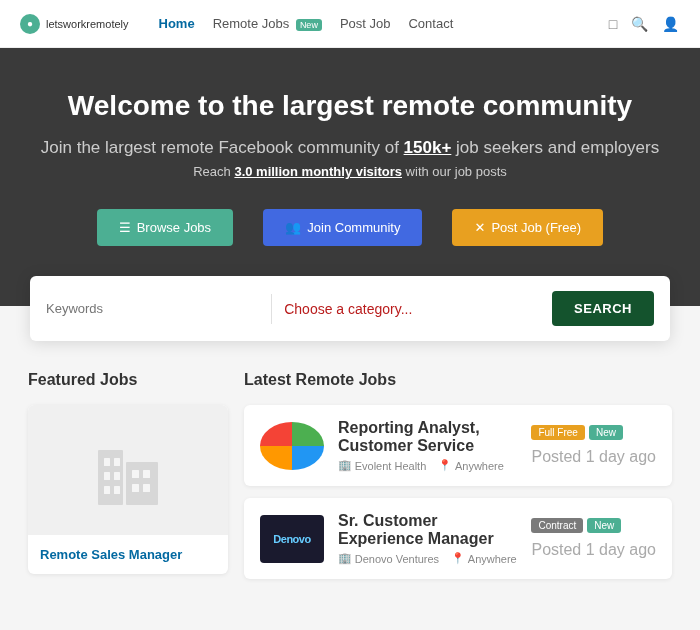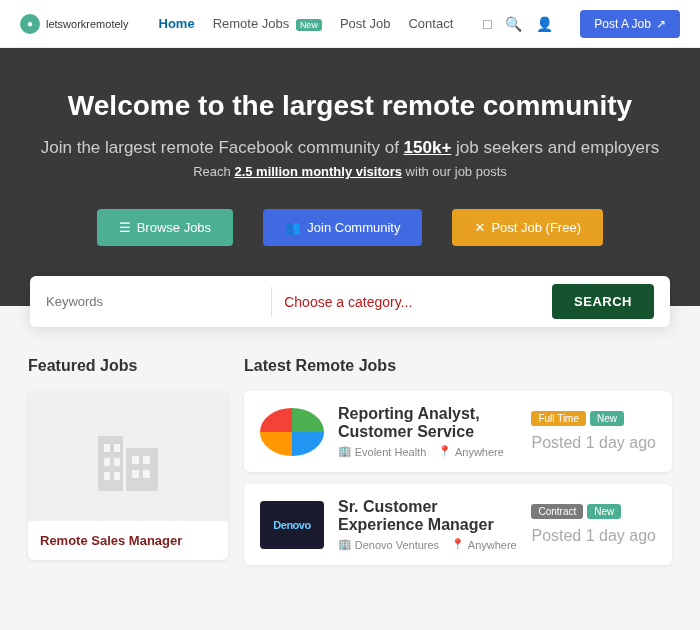--- a/index.html
+++ b/index.html
@@ -71,21 +71,21 @@
       display: flex; justify-content: center;
       margin-top: -30px;
       padding: 0 30px;
     }
     .search-bar {
       background: #fff;
       border-radius: 6px;
       box-shadow: 0 2px 16px rgba(0,0,0,0.13);
       display: flex;
       align-items: center;
-      padding: 8px 16px;
+      padding: 15px 16px;
       width: 100%;
       gap: 0;
     }
     .search-keywords {
       flex: 1; border: none; outline: none; font-size: 13px; color: #999;
       padding: 6px 0;
     }
     .search-divider { width: 1px; height: 30px; background: #e0e0e0; margin: 0 12px; }
     .search-category {
       flex: 1.2; border: none; outline: none; font-size: 14px; color: #b91c1c;
@@ -119,21 +119,21 @@
     .featured-image {
       width: 100%; height: 130px;
       background: #f0f0f0;
       display: flex; align-items: center; justify-content: center;
     }
     .building-icon { opacity: 0.35; }
     .featured-label {
       padding: 12px;
       font-size: 13px;
       font-weight: 600;
-      color: #7f1d1d;
+      color: #0369a1;
     }
 
     
     .latest-section { flex: 1; }
     .job-card {
       background: #fff;
       border-radius: 6px;
       padding: 14px 16px;
       margin-bottom: 12px;
       display: flex;
@@ -183,34 +183,30 @@
       <span>Remote Jobs</span>
       <span class="nav-badge">New</span>
     </a>
     <a class="nav-link">Post Job</a>
     <a class="nav-link">Contact</a>
   </div>
   <div class="nav-icons">
     <span class="nav-icon">□</span>
     <span class="nav-icon">🔍</span>
     <span class="nav-icon">👤</span>
-    <button class="post-job-btn">
-      <span>Post A Job</span>
-      <span>↗</span>
-    </button>
   </div>
 </nav>
 
 <section class="hero">
   <h1>Welcome to the largest remote community</h1>
   <p>
     <span>Join the largest remote Facebook community of </span><a>150k+</a><span> job seekers and employers</span>
   </p>
   <p class="second">
-    <span>Reach </span><a>2.5 million monthly visitors</a><span> with our job posts</span>
+    <span>Reach </span><a>3.0 million monthly visitors</a><span> with our job posts</span>
   </p>
   <div class="hero-buttons">
     <button class="btn-browse">
       <span>☰</span>
       <span>Browse Jobs</span>
     </button>
     <button class="btn-join">
       <span>👥</span>
       <span>Join Community</span>
     </button>
@@ -270,21 +266,21 @@
             <span>Evolent Health</span>
           </div>
           <div class="job-meta-item">
             <span>📍</span>
             <span>Anywhere</span>
           </div>
         </div>
       </div>
       <div class="job-tags">
         <div class="job-tags-row">
-          <span class="tag full-time">Full Time</span>
+          <span class="tag full-time">Full Free</span>
           <span class="tag new">New</span>
         </div>
         <div class="job-posted">Posted 1 day ago</div>
       </div>
     </div>
 
     <div class="job-card">
       <div class="job-logo denovo">
         <span style="font-size:11px; font-weight:700; color:#6cf; letter-spacing:-0.5px;">Denovo</span>
       </div>

